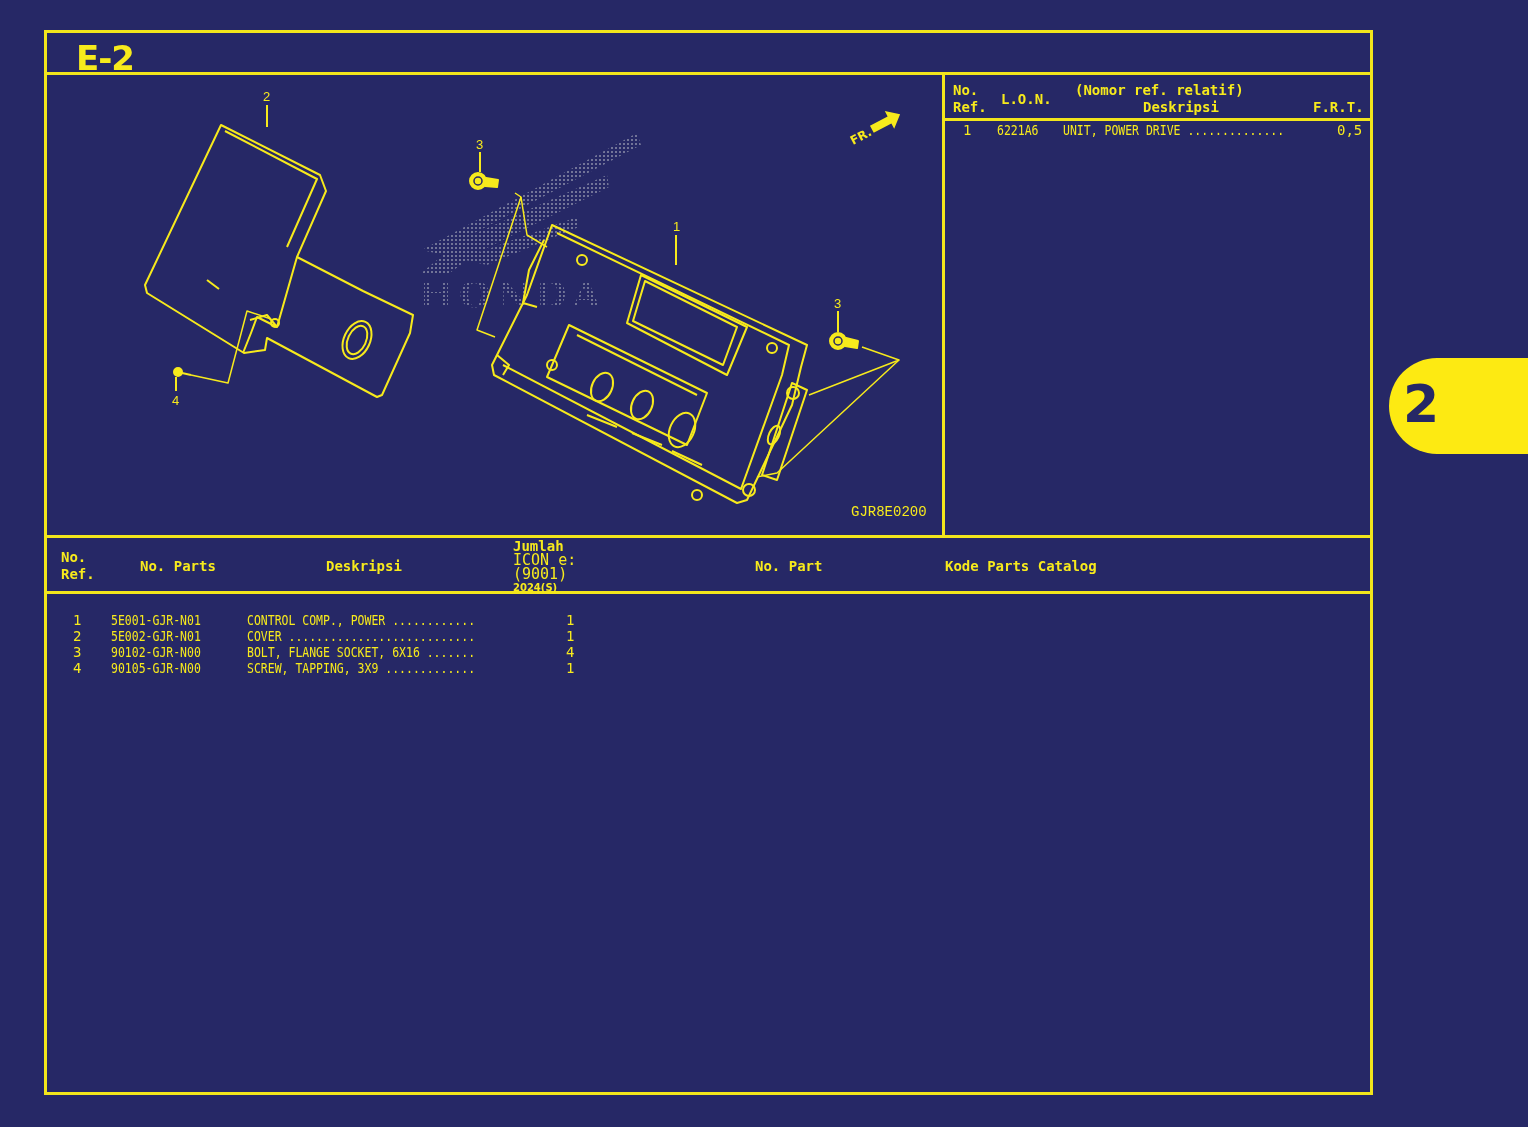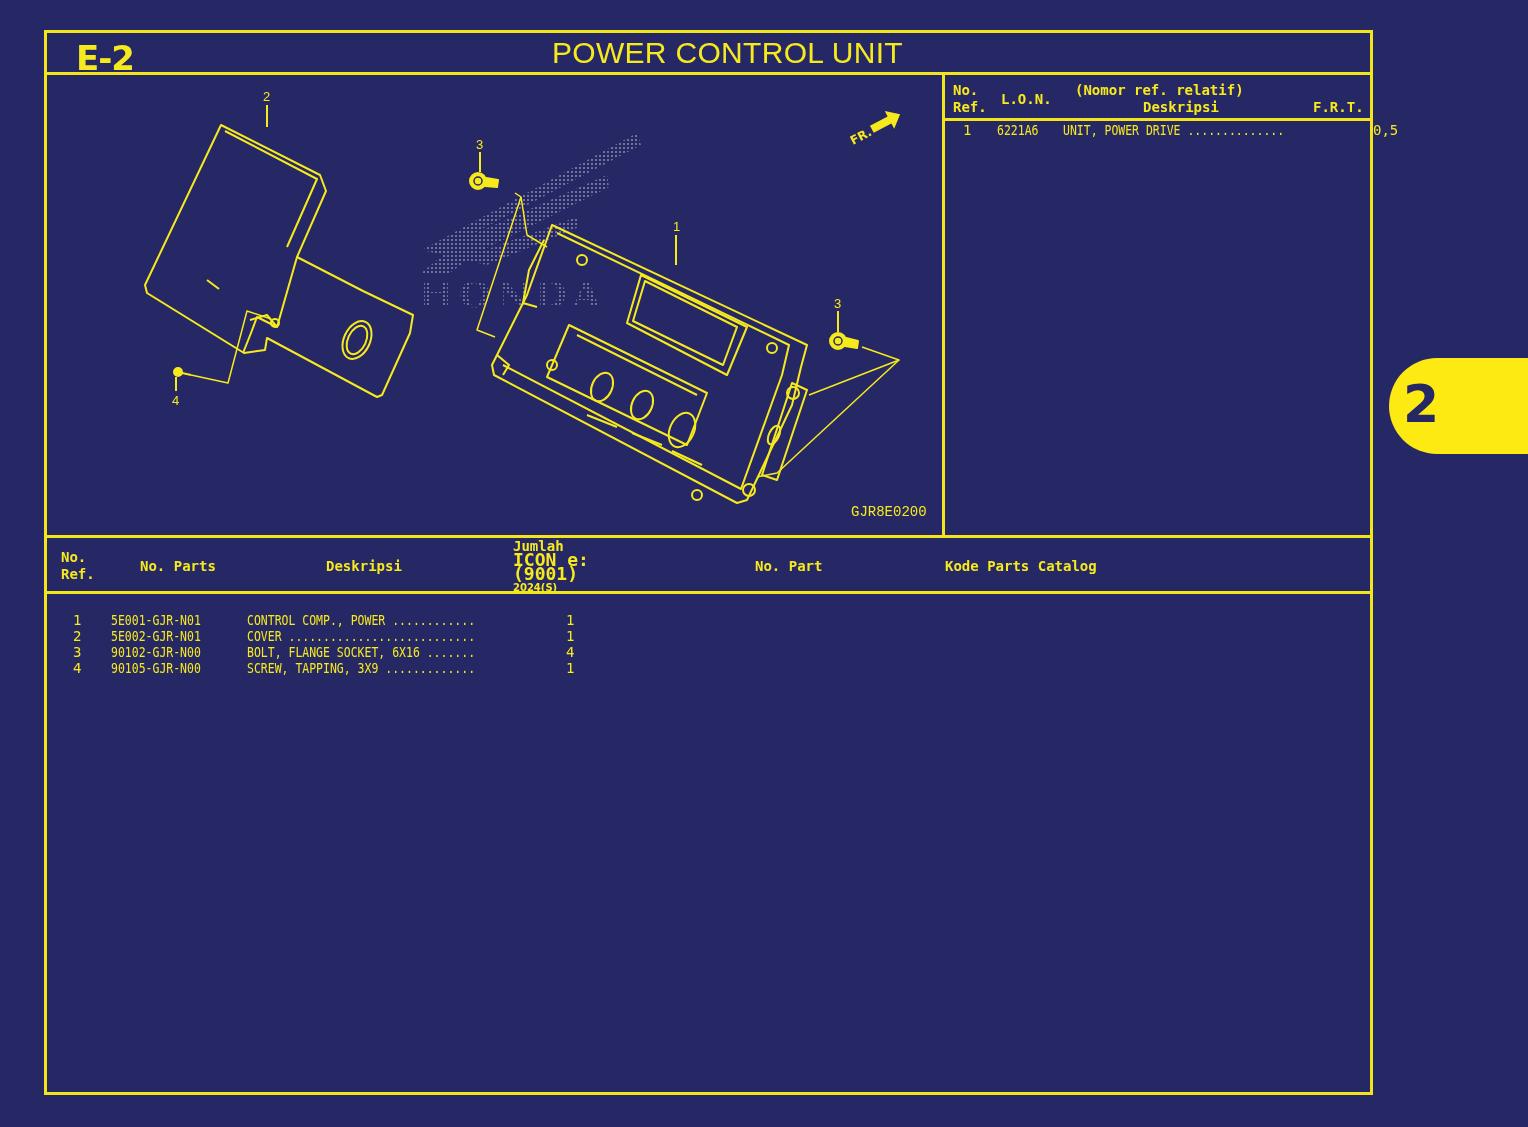--- a/index.html
+++ b/index.html
@@ -41,21 +41,20 @@
     .tab-num {
       position:absolute; left:14px; top:14px; font-family:"DejaVu Sans", sans-serif; font-weight:bold;
       font-size:52px; color:#262866; line-height:64px;
     }
   </style>
 </head>
 <body>
 
 <div class="frame">
   <div class="section-code">E-2</div>
-  <div class="page-title">POWER CONTROL UNIT</div>
 
   <div class="hline" style="top:39px;"></div>
   <div class="vline" style="left:895px; top:39px; height:465px;"></div>
   <div class="hline" style="top:502px;"></div>
   <div class="hline" style="top:558px;"></div>
   <div class="hline" style="top:85px; left:898px; width:425px;"></div>
 
   <div class="diagram">
     <svg width="895" height="462" viewBox="0 0 895 462" xmlns="http://www.w3.org/2000/svg">
       <defs>
@@ -150,32 +149,32 @@
   </div>
   <div class="lon-head" style="left:954px; top:58px;">L.O.N.</div>
   <div class="lon-head" style="left:1028px; top:49px;">(Nomor ref. relatif)</div>
   <div class="lon-head" style="left:1096px; top:66px;">Deskripsi</div>
   <div class="lon-head" style="left:1266px; top:66px;">F.R.T.</div>
 
   <div>
     <span class="lon-row" style="left:916px;">1</span>
     <span class="lon-row cond" style="left:950px;">6221A6</span>
     <span class="lon-row cond" style="left:1016px;">UNIT, POWER DRIVE ..............</span>
-    <span class="lon-row" style="left:1290px;margin-left:36px;">0,5</span>
+    <span class="lon-row" style="left:1290px;">0,5</span>
   </div>
 
   <div class="tbl-head" style="left:14px; top:516px;">
     <div>No.</div>
     <div>Ref.</div>
   </div>
   <div class="tbl-head" style="left:93px; top:525px;">No. Parts</div>
   <div class="tbl-head" style="left:279px; top:525px;">Deskripsi</div>
   <div class="qty-head" style="left:466px; top:506px; width:112px;">
     <div style="font-size:14px; font-weight:bold; line-height:14px;">Jumlah</div>
-    <div style="font-size:18px; font-weight:bold; line-height:14px;">ICON e:(9001)</div>
+    <div style="font-size:15px; font-weight:normal; line-height:14px;">ICON e:(9001)</div>
     <div style="font-size:10px; font-weight:bold; line-height:14px; font-family:'DejaVu Sans', sans-serif;">2024(S)</div>
   </div>
   <div class="tbl-head" style="left:708px; top:525px;">No. Part</div>
   <div class="tbl-head" style="left:898px; top:525px;">Kode Parts Catalog</div>
 
   <div class="parts">
     <div class="prow">
       <span style="left:6px;">1</span>
       <span class="cond" style="left:44px;">5E001-GJR-N01</span>
       <span class="cond" style="left:180px;">CONTROL COMP., POWER ............</span>

